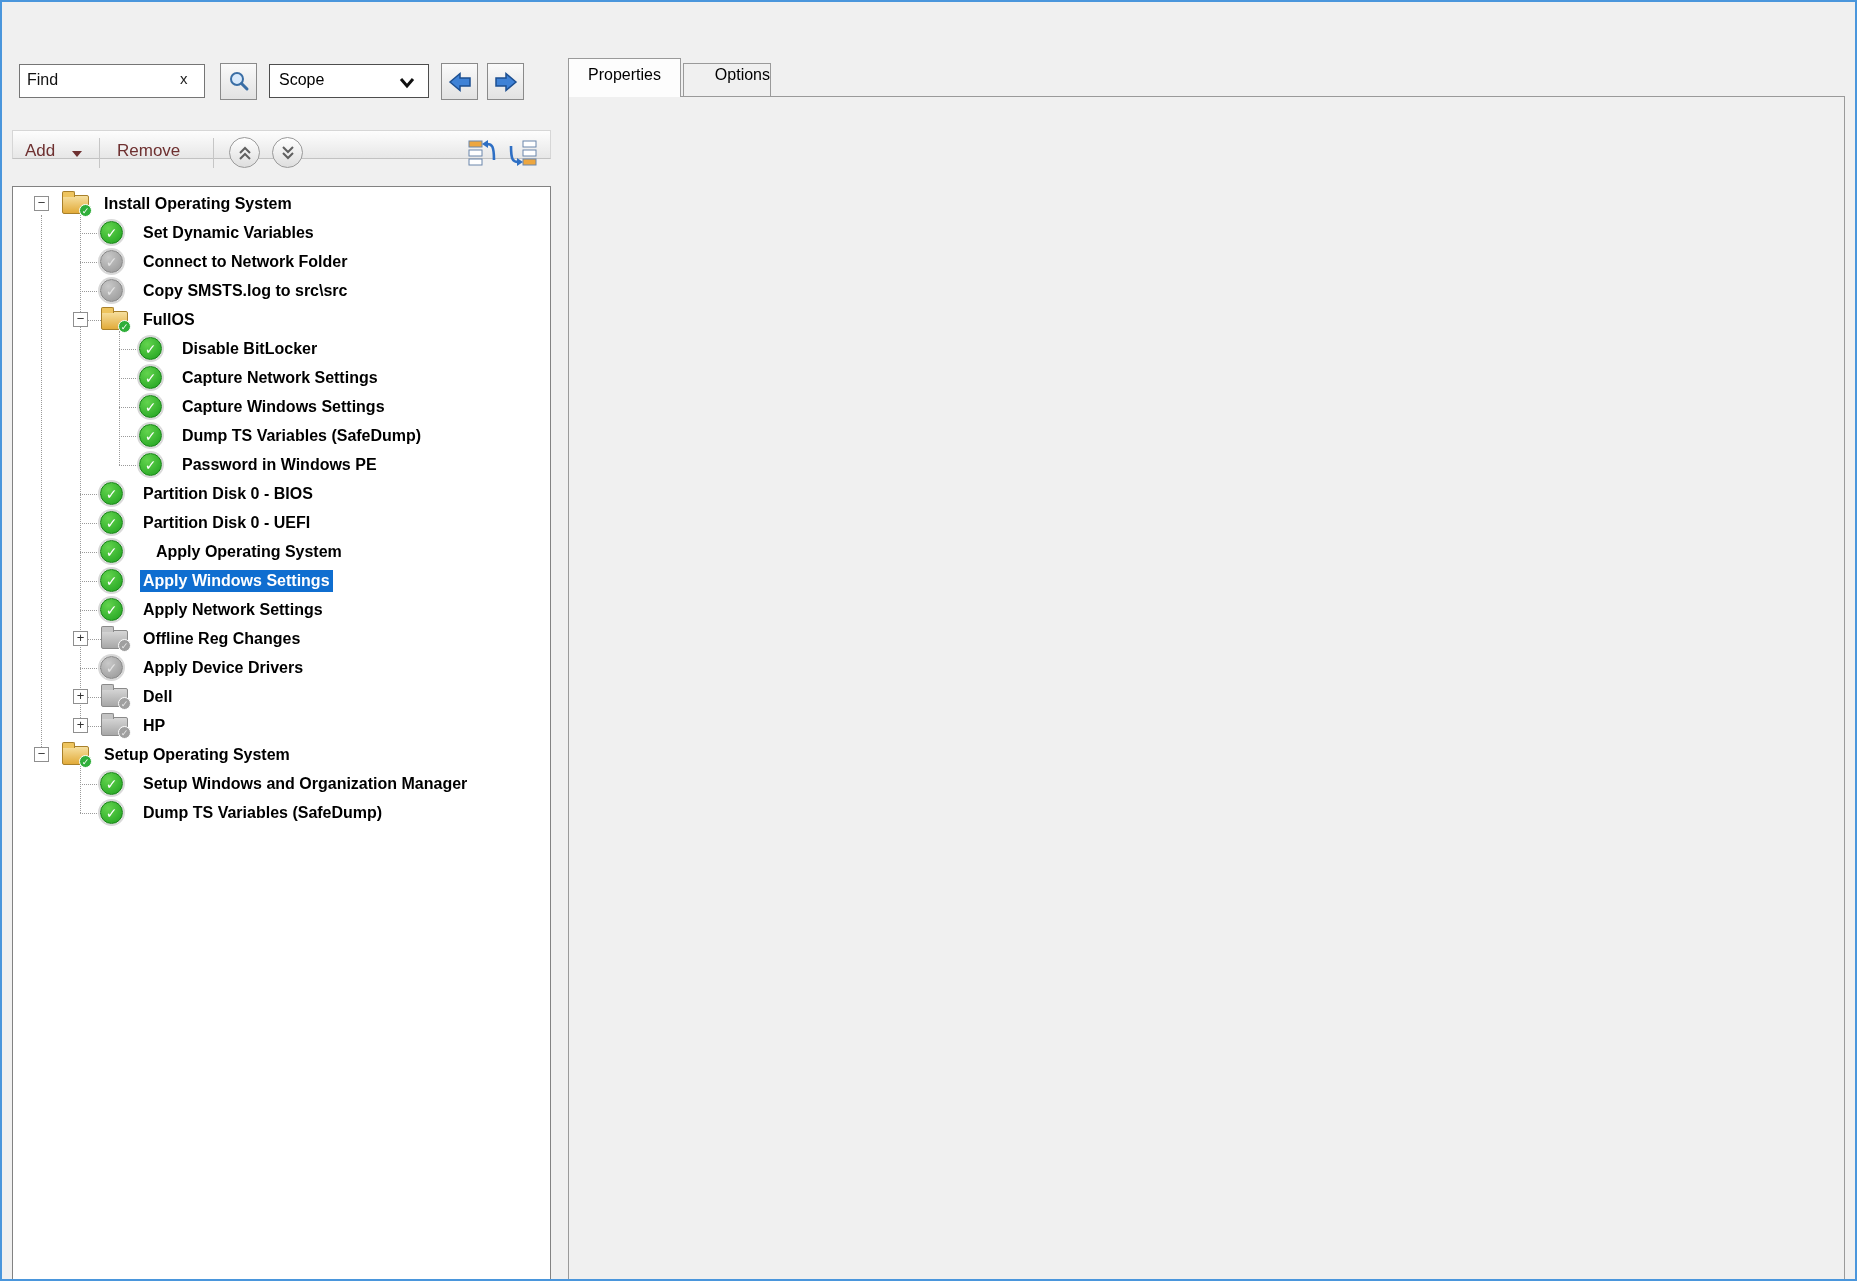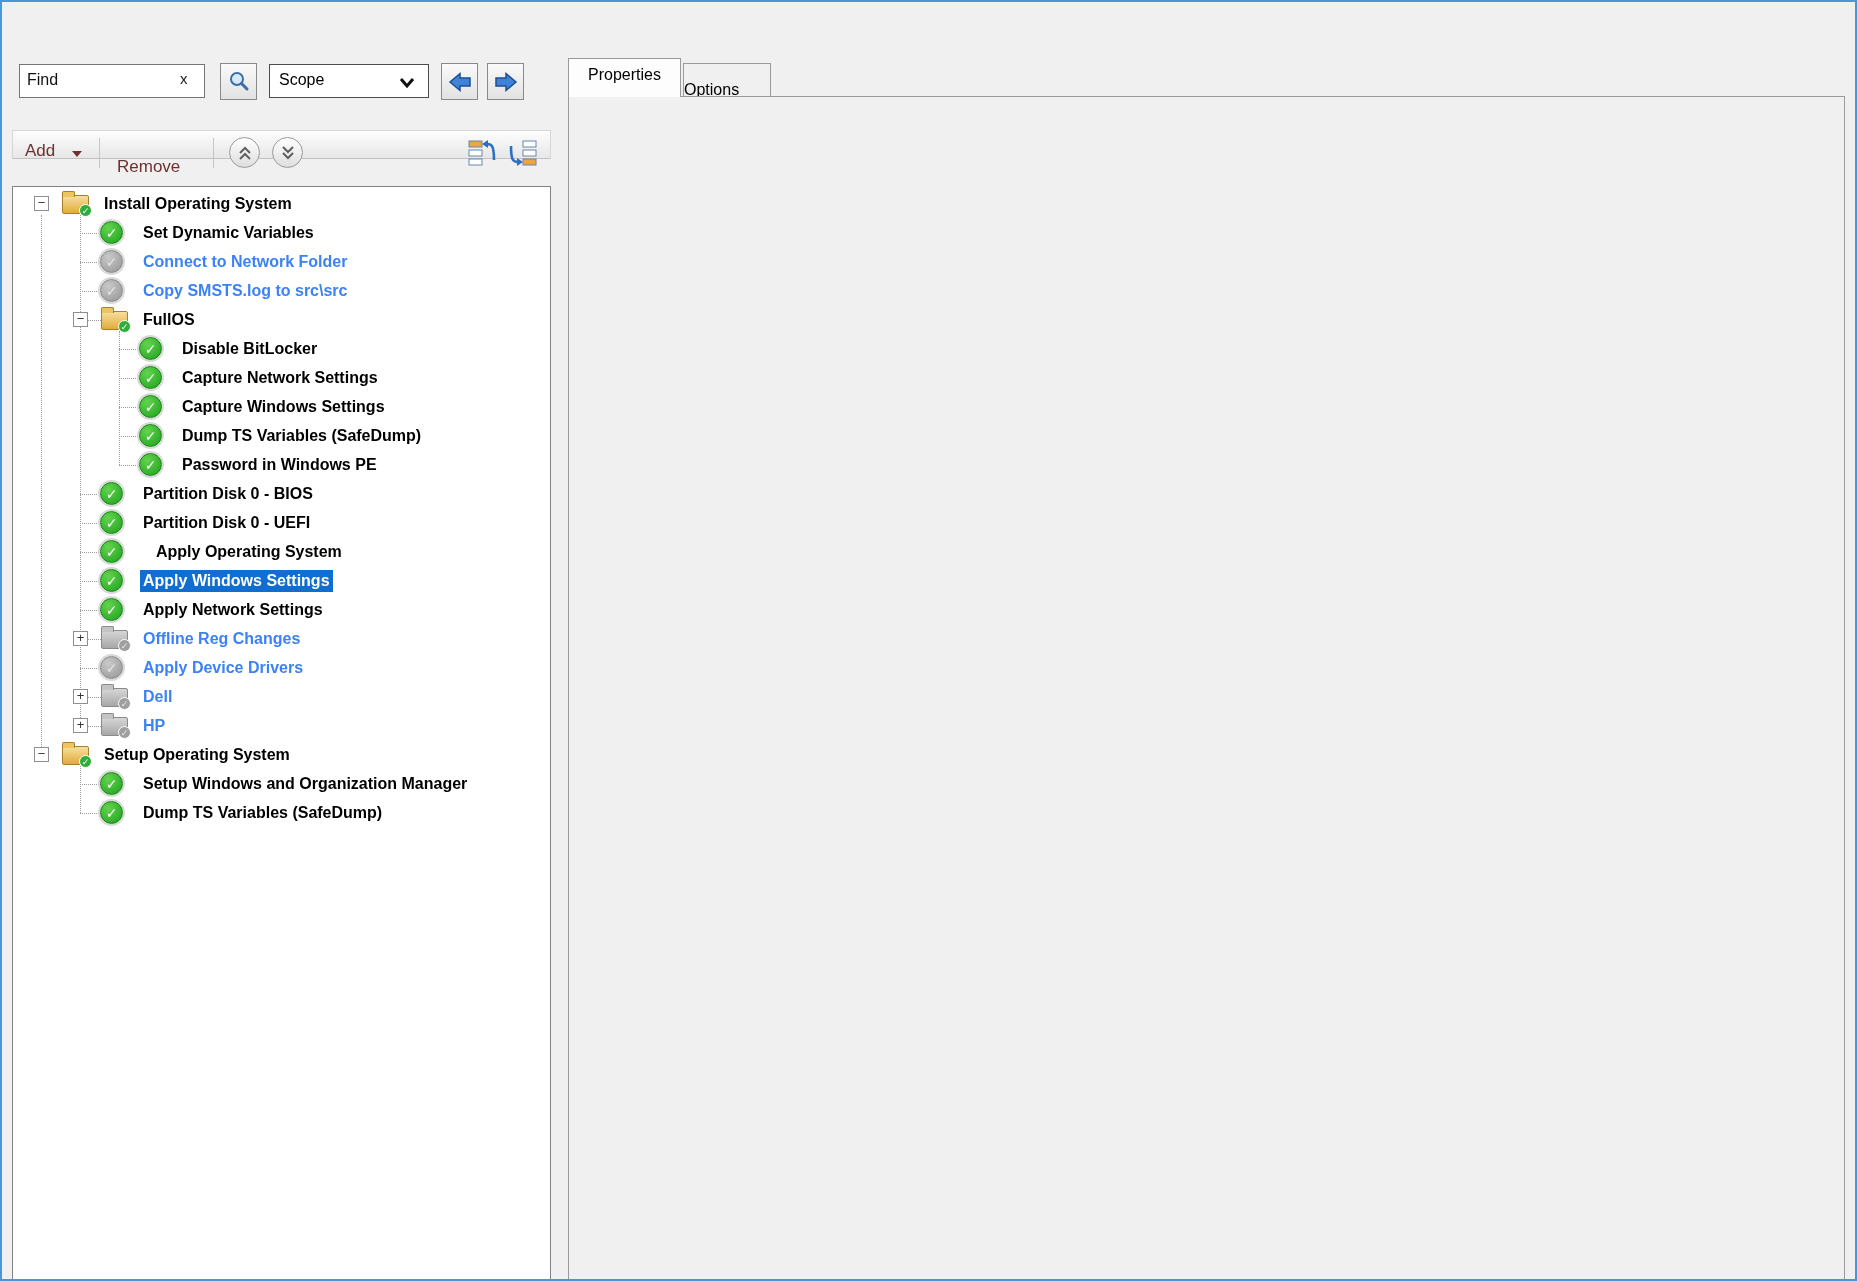--- a/index.html
+++ b/index.html
@@ -27,21 +27,21 @@
   #search-btn{left:218px;top:61px;width:37px;height:37px;}
   #scope-combo{left:267px;top:62px;width:160px;height:34px;background:#fff;border:1px solid #4d4d4d;}
   #scope-value{left:277px;top:69px;font-size:16px;}
   #scope-chevron{left:396px;top:74px;}
   #back-btn{left:439px;top:61px;width:37px;height:37px;}
   #fwd-btn{left:485px;top:61px;width:37px;height:37px;}
   
   #tab-properties{left:566px;top:56px;width:113px;height:39px;background:#fdfdfd;border:1px solid #9a9a9a;border-bottom:none;z-index:3;
     font-size:16px;display:flex;align-items:flex-start;justify-content:center;padding-top:7px;}
   #tab-options{left:681px;top:61px;width:88px;height:42px;background:#f0f0f0;border:1px solid #9a9a9a;border-bottom:none;z-index:1;
-    font-size:16px;display:flex;align-items:flex-start;justify-content:flex-start;padding-top:17px;}
+    font-size:16px;display:flex;align-items:flex-start;justify-content:flex-end;padding-top:2px;}
   #panel{left:566px;top:94px;width:1277px;height:1187px;background:#f0f0f0;border:1px solid #9a9a9a;z-index:2;}
   .lbl{font-size:16px;color:#000;white-space:nowrap;}
   .lbl-dis{font-size:16px;color:#9aa0a5;white-space:nowrap;}
   .field{background:#fff;border:1px solid #7b7b7b;font-size:16px;padding:5px 8px;white-space:nowrap;overflow:hidden;}
   .combo{background:#d6d6d6;border:1px solid #898989;font-size:16px;padding:5px 8px;white-space:nowrap;overflow:hidden;}
   .combo .chev{position:absolute;right:10px;top:10px;}
   
   #desc-scroll{width:36px;background:#f5f5f5;border-left:1px solid #dcdcdc;display:flex;flex-direction:column;align-items:center;justify-content:space-between;padding:4px 0;}
   
   .etched{border-top:1px solid #a3a3a3;border-bottom:1px solid #fff;height:2px;}
@@ -61,21 +61,21 @@
   #treestrip{left:10px;top:128px;width:539px;height:29px;background:linear-gradient(#fdfdfd,#e7e7e7);border:1px solid #d6d6d6;border-bottom:1px solid #c2c2c2;}
   .tooltext{font-size:17px;color:#6e3030;}
   .vsep{width:1px;background:#c6c6c6;top:7px;height:30px;}
   .circlebtn{width:31px;height:31px;border-radius:50%;border:1px solid #9a9a9a;background:linear-gradient(#ffffff,#dedede);display:flex;align-items:center;justify-content:center;}
   #treepanel{left:10px;top:184px;width:539px;height:1097px;background:#fff;border:1px solid #828282;overflow:hidden;}
   .dotv{border-left:1px dotted #9a9a9a;width:1px;}
   .doth{border-top:1px dotted #9a9a9a;height:1px;}
   .expbox{width:15px;height:15px;background:#fff;border:1px solid #8f8f8f;font-size:13px;line-height:12px;text-align:center;color:#333;z-index:2;}
   .tlabel{font-size:16px;line-height:22px;white-space:nowrap;padding:0 3px;font-weight:bold;}
   .tlabel.bold{font-weight:bold;}
-  .tlabel.dis{color:#3b82f6;}
+  .tlabel.dis{color:#000000;}
   .tlabel.sel{background:#0f6ed0;color:#fff;}
   .task-circle{width:23px;height:23px;border-radius:50%;display:flex;align-items:center;justify-content:center;
      background:radial-gradient(circle at 35% 30%,#63d44e,#1da01d);border:1.5px solid #188018;
      color:#fff;font-weight:bold;font-size:14px;box-shadow:0 0 0 2px #d9d9d9;}
   .task-circle.dis{background:radial-gradient(circle at 35% 30%,#c9c9c9,#949494);border-color:#858585;color:#e3e3e3;}
   .folder{width:27px;height:19px;background:linear-gradient(#f6df9e,#e2ab3a);border:1px solid #a8802a;border-radius:2px;position:relative;}
   .folder:before{content:"";position:absolute;left:-1px;top:-5px;width:11px;height:5px;background:#eec45e;border:1px solid #a8802a;border-bottom:none;border-radius:2px 2px 0 0;}
   .folder .badge{position:absolute;right:-4px;bottom:-4px;width:13px;height:13px;border-radius:50%;background:#2fae3a;border:1px solid #fff;color:#fff;font-size:9px;line-height:12px;text-align:center;font-weight:bold;}
   .folder.dis{background:linear-gradient(#d6d6d6,#a7a7a7);border-color:#8a8a8a;}
   .folder.dis:before{background:#c4c4c4;border-color:#8a8a8a;}
@@ -214,21 +214,21 @@
           <polyline points="2,2 7.5,8 13,2" fill="none" stroke="#444" stroke-width="2.2"></polyline>
         </svg></div>
     </div>
 
   <div class="abs" id="treestrip">
     <span class="abs tooltext" style="left:12px;top:10px;">Add</span>
     <svg class="abs" style="left:58px;top:19px;" width="12" height="8" viewBox="0 0 12 8">
         <polygon points="1,1 11,1 6,7" fill="#6e3030"></polygon>
       </svg>
     <div class="abs vsep" style="left:86px;"></div>
-    <span class="abs tooltext" style="left:104px;top:10px;margin-top:16px;">Remove</span>
+    <span class="abs tooltext" style="left:104px;top:10px;">Remove</span>
     <div class="abs vsep" style="left:200px;"></div>
     <div class="abs circlebtn" style="left:216px;top:6px;">
       <svg width="20" height="18" viewBox="0 0 20 18">
         <polyline points="5,9 10,4 15,9" fill="none" stroke="#5f5f5f" stroke-width="2"></polyline>
         <polyline points="5,15 10,10 15,15" fill="none" stroke="#5f5f5f" stroke-width="2"></polyline>
       </svg>
     </div>
     <div class="abs circlebtn" style="left:259px;top:6px;">
       <svg width="20" height="18" viewBox="0 0 20 18">
         <polyline points="5,3 10,8 15,3" fill="none" stroke="#5f5f5f" stroke-width="2"></polyline>

